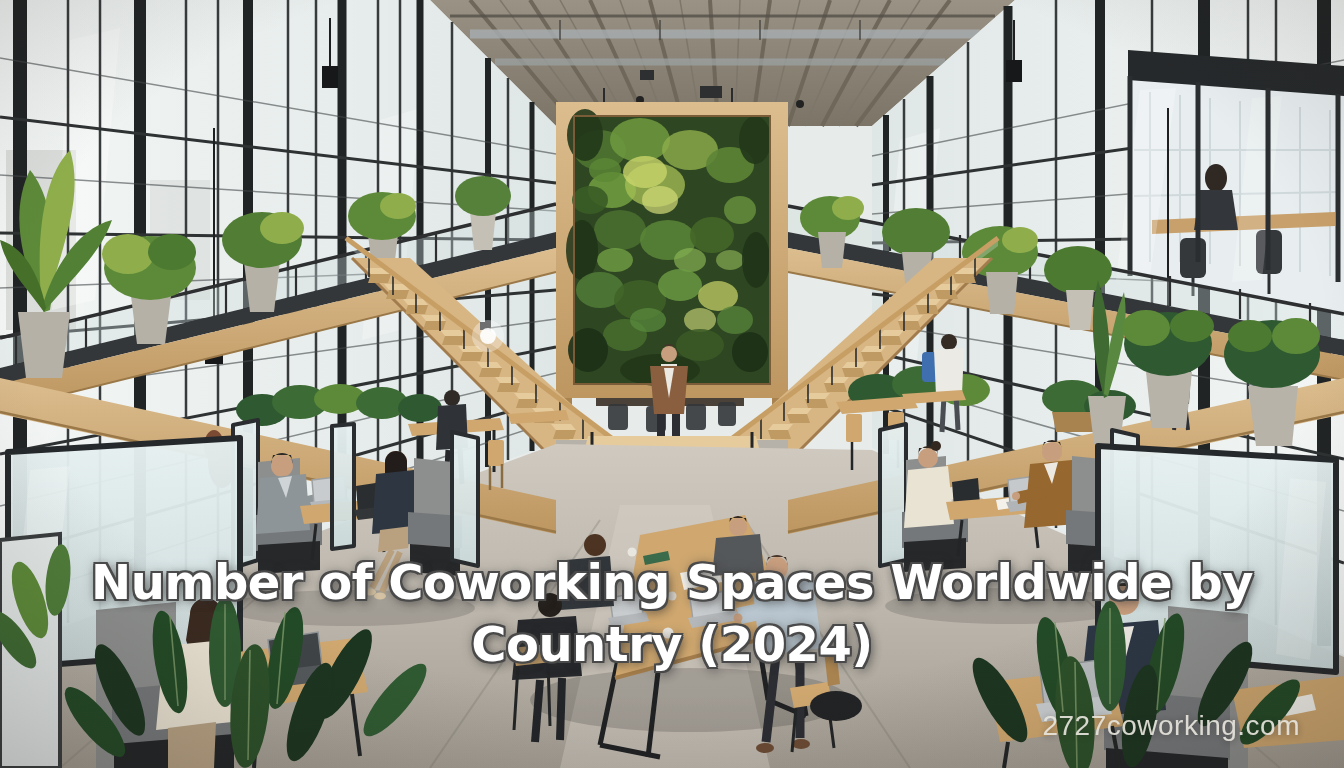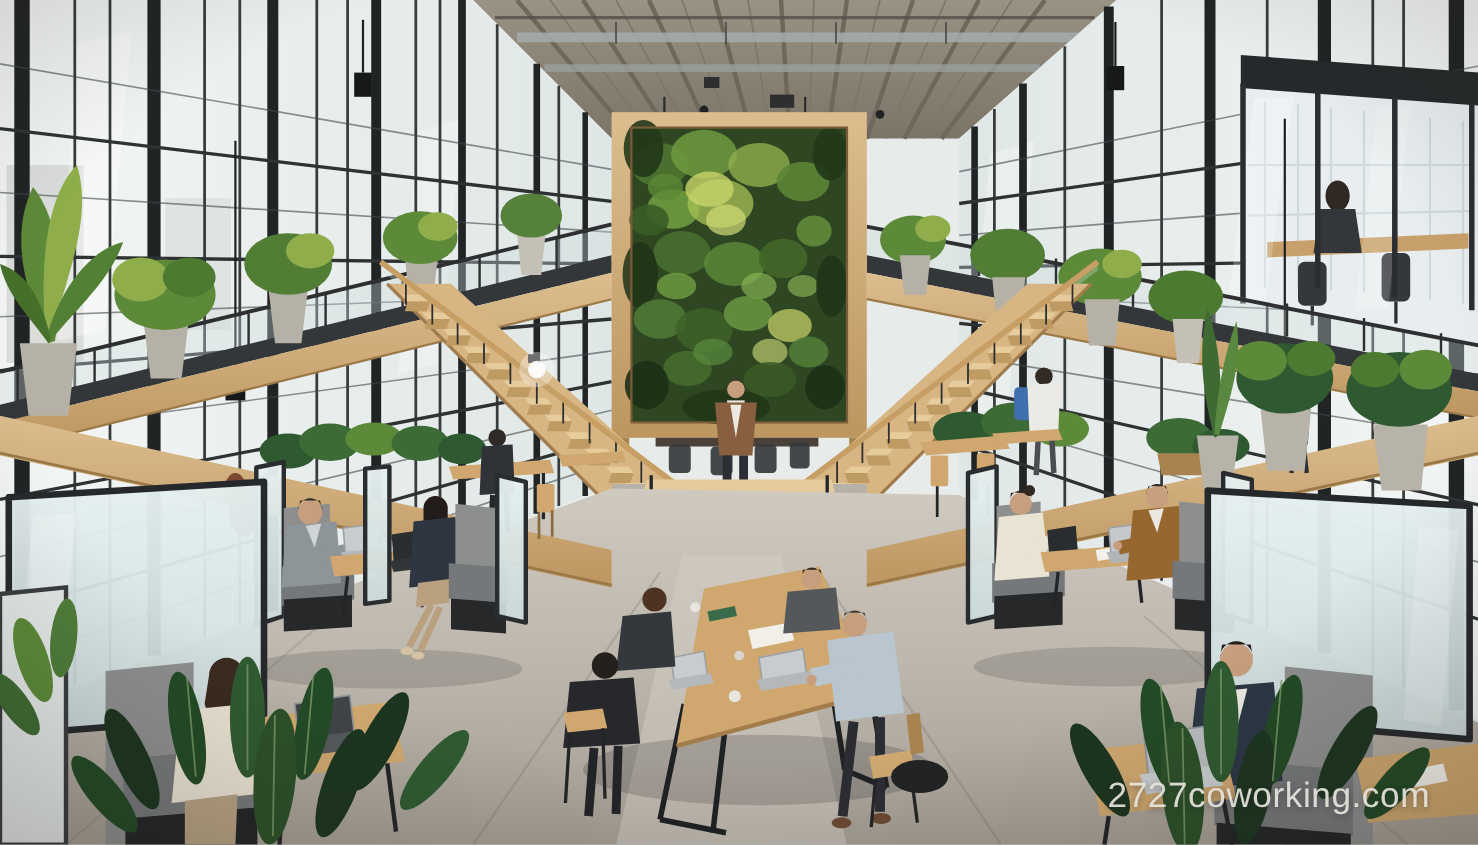--- a/index.html
+++ b/index.html
@@ -16,21 +16,21 @@
   .title{position:absolute;left:0;right:0;top:551px;text-align:center;
          font-weight:bold;font-size:48px;line-height:62px;letter-spacing:-0.5px;
          color:var(--title_color);}
   .title .line{display:block;
     text-shadow:
       -2px -2px 0 var(--title_outline), 2px -2px 0 var(--title_outline),
       -2px  2px 0 var(--title_outline), 2px  2px 0 var(--title_outline),
        0   -2px 0 var(--title_outline), 0    2px 0 var(--title_outline),
       -2px  0   0 var(--title_outline), 2px  0   0 var(--title_outline),
        0 0 12px rgba(60,60,60,.55), 3px 4px 10px rgba(40,40,40,.45);}
-  .watermark{position:absolute;right:44px;bottom:26px;font-size:32px;
+  .watermark{position:absolute;right:44px;bottom:26px;font-size:28px;
          font-family:"Liberation Sans",sans-serif;letter-spacing:.5px;
          color:var(--watermark_color);opacity:.92;
          text-shadow:0 1px 6px rgba(40,40,40,.5);}
 </style>
 </head>
 <body>
 
 <div class="stage">
 <svg width="1344" height="768" viewBox="0 0 1344 768">
   <defs>
@@ -801,14 +801,18 @@
 
   <g>
     <rect x="480" y="322" width="10" height="8" fill="#222"></rect>
     <circle cx="488" cy="336" r="16" fill="#ffffff" opacity=".35"></circle>
     <circle cx="488" cy="336" r="8" fill="#ffffff" opacity=".9"></circle>
   </g>
 
   <rect x="0" y="0" width="1344" height="768" fill="url(#gVig)"></rect>
 </svg>
 
+  <div class="title" aria-label="Number of Coworking Spaces Worldwide by Country (2024)">
+    <span class="line">Number of Coworking Spaces Worldwide by</span>
+    <span class="line">Country (2024)</span>
+  </div>
   <div class="watermark">2727coworking.com</div>
 </div>
 
 </body></html>

